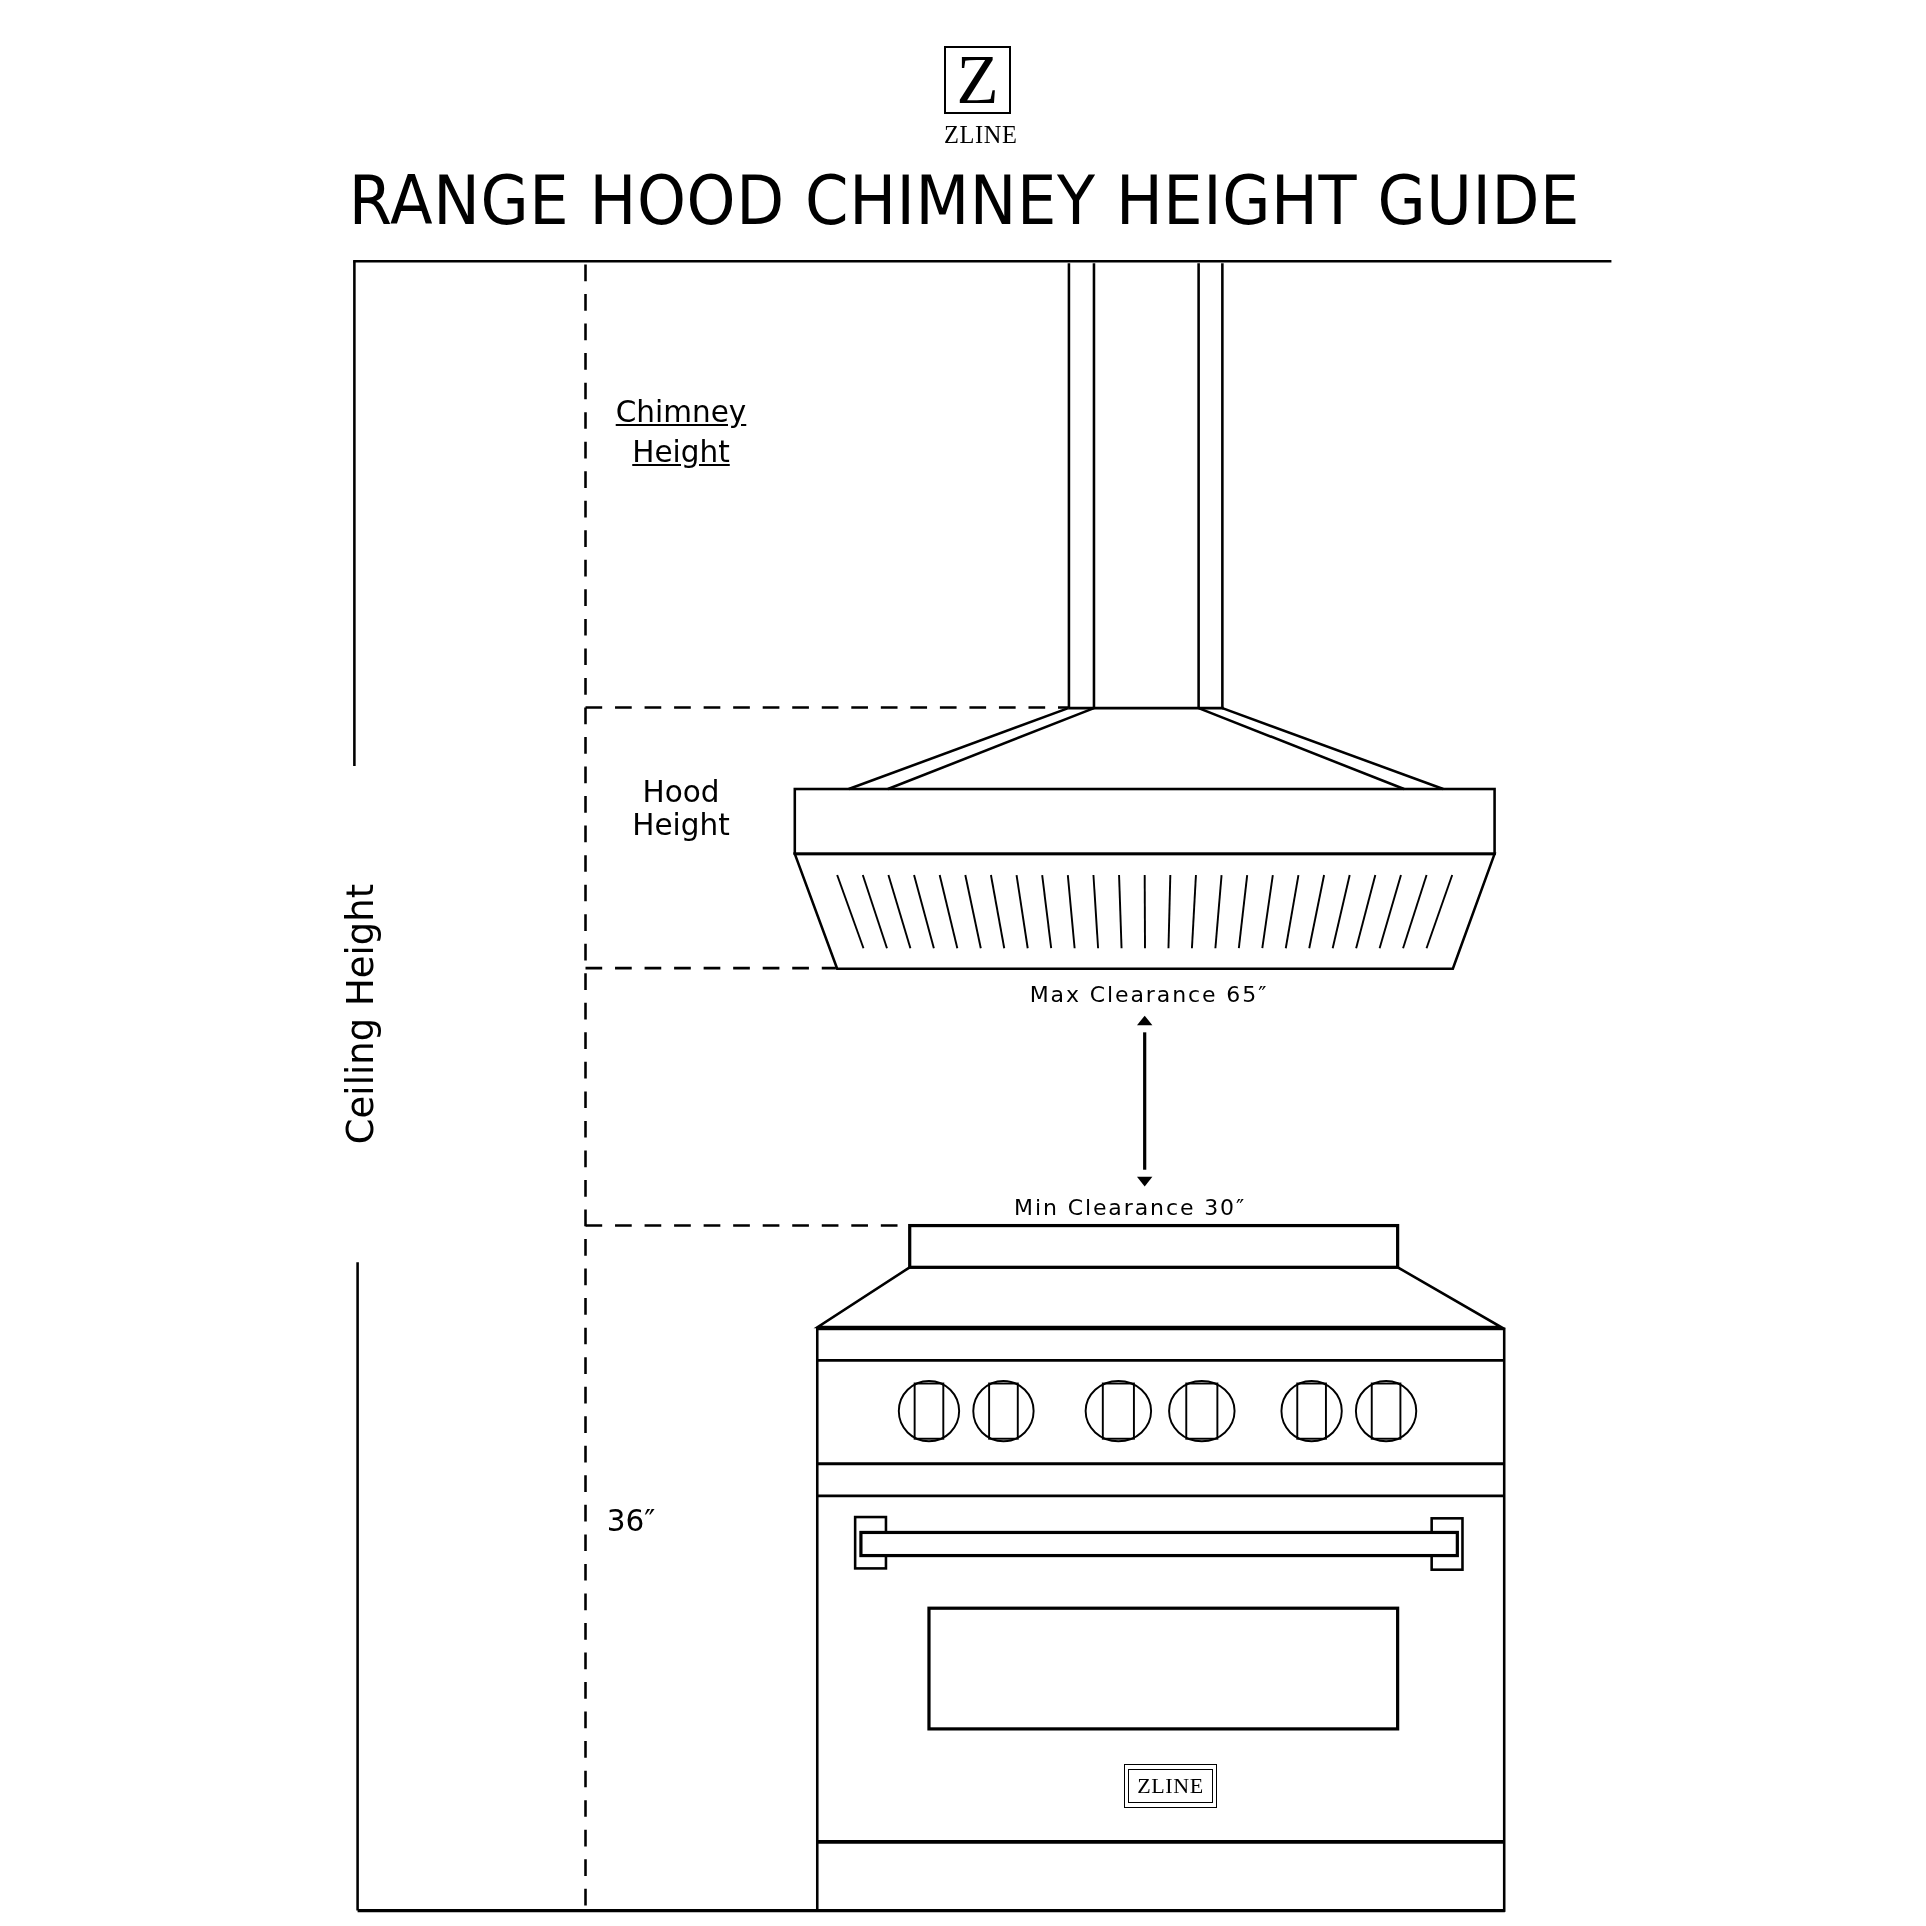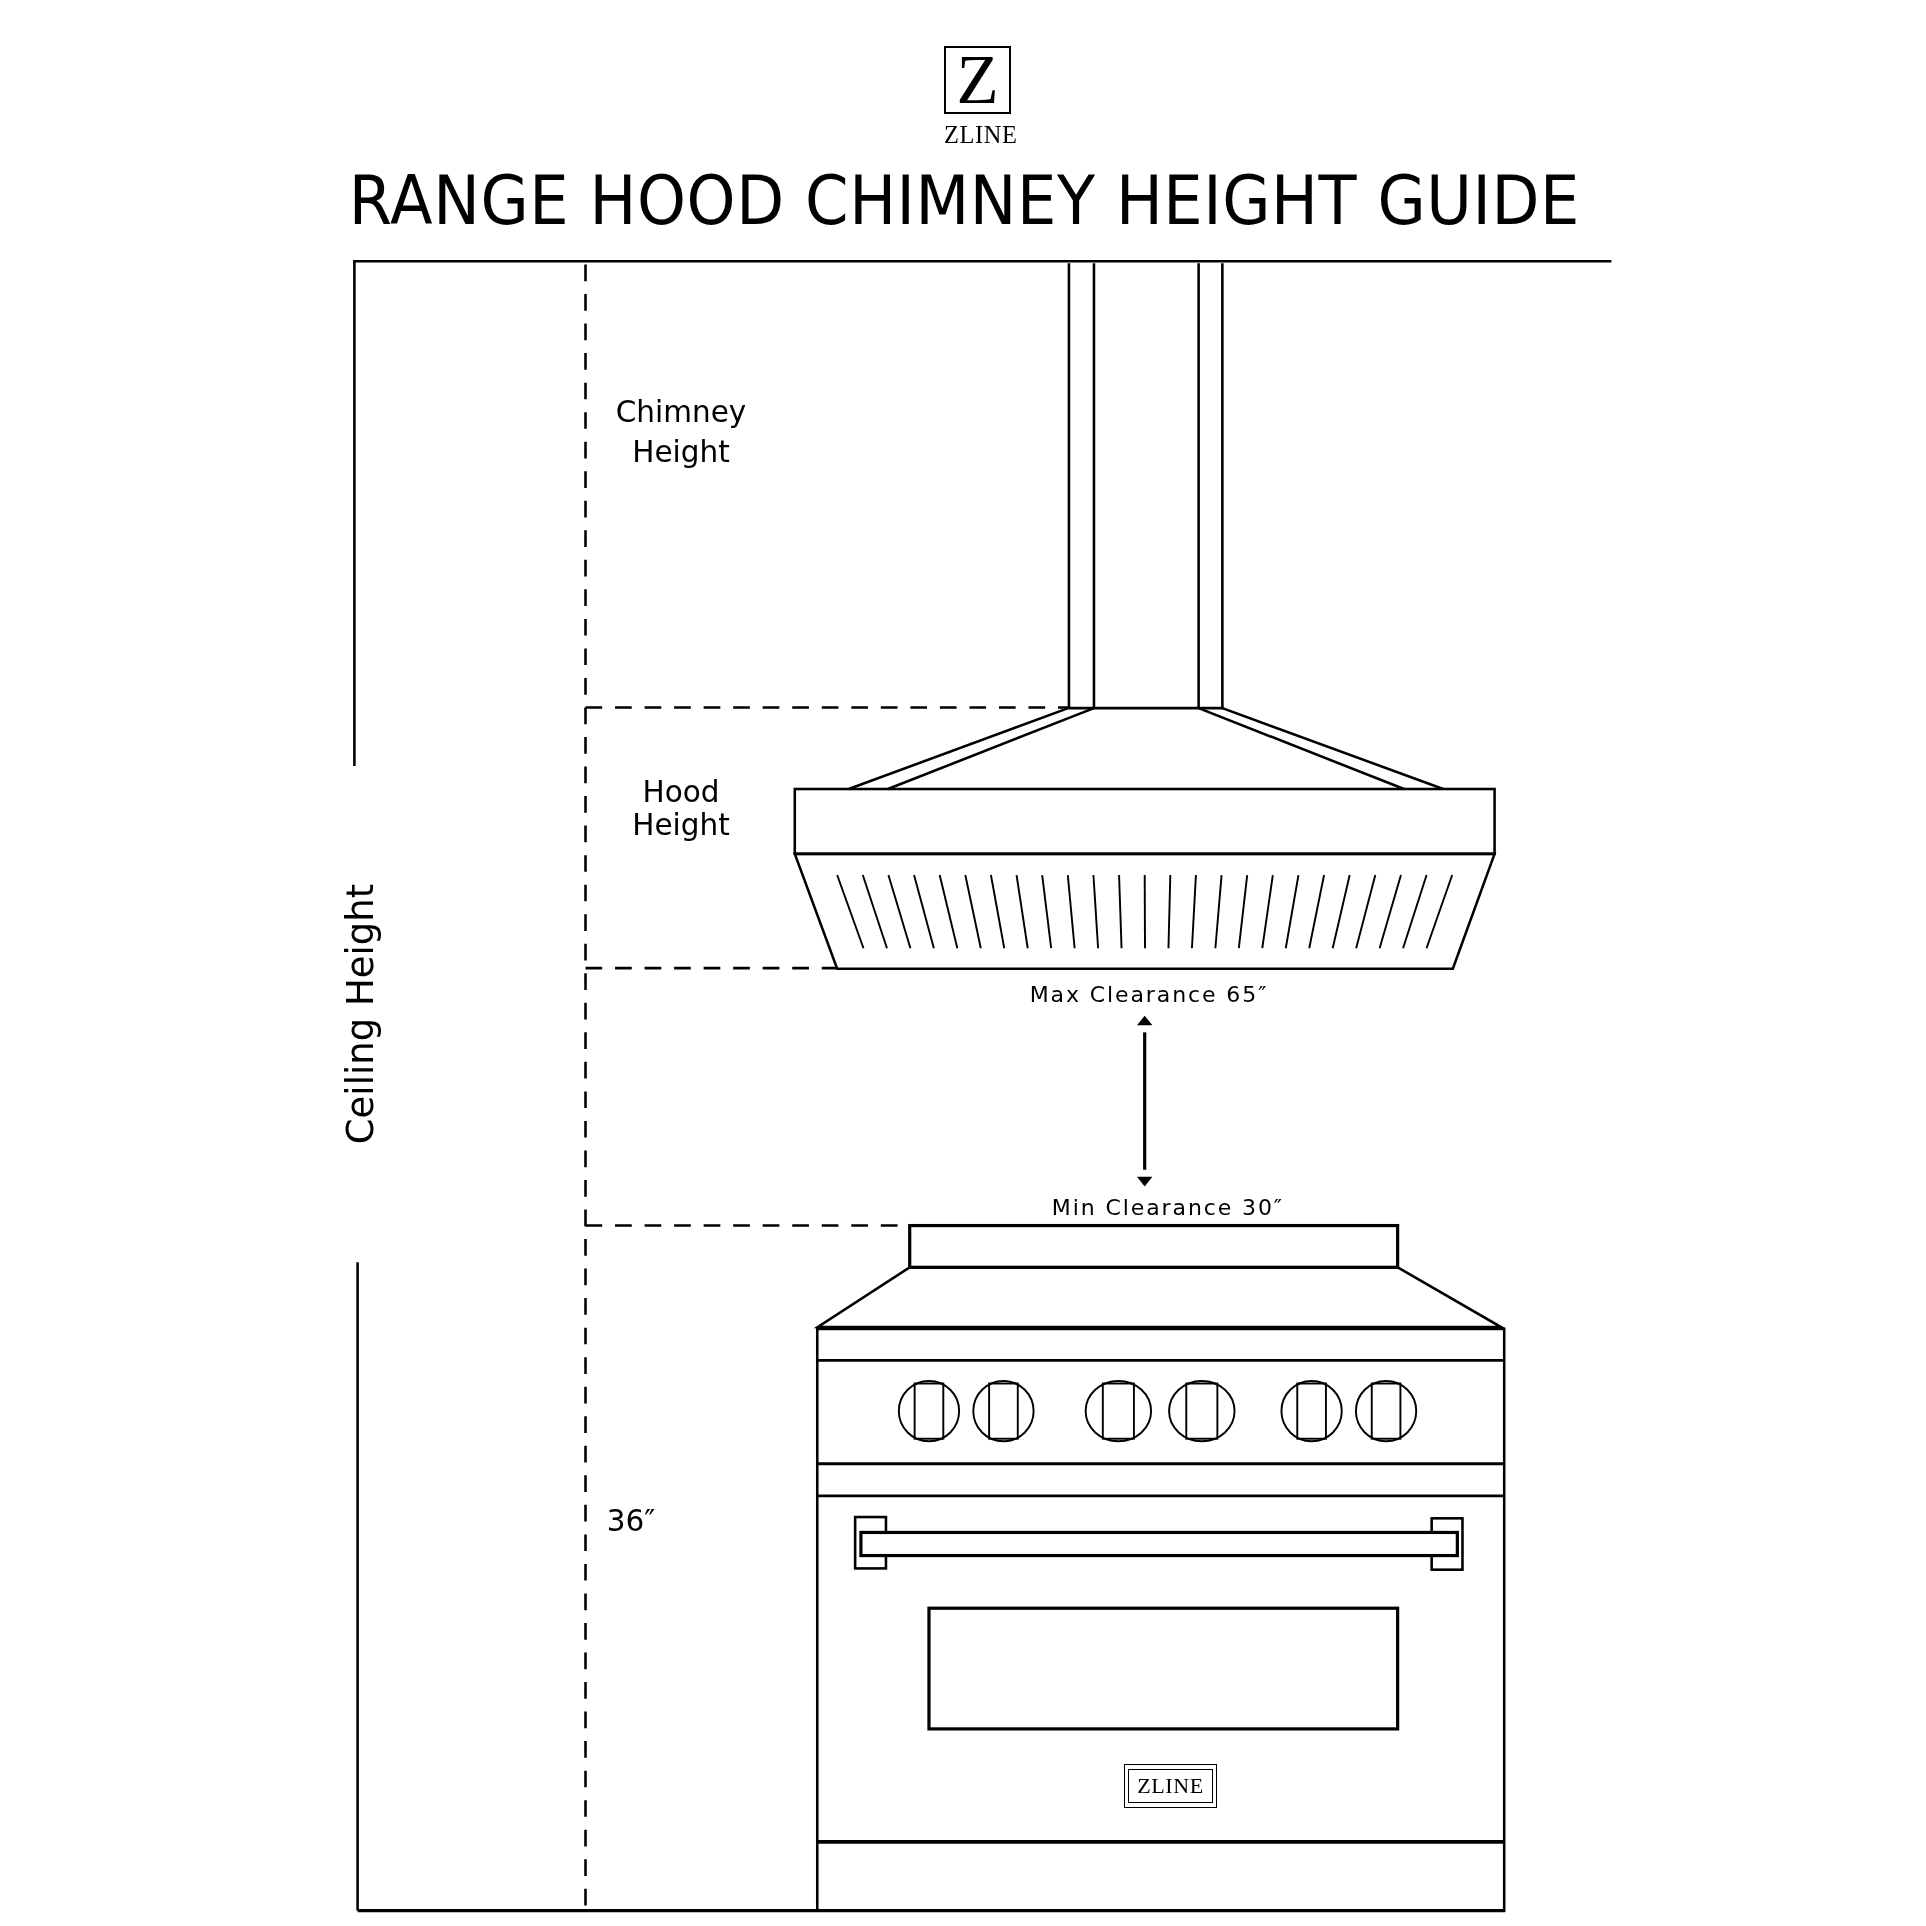--- a/index.html
+++ b/index.html
@@ -6,25 +6,25 @@
     body { width: 1926px; height: 1926px; position: relative; overflow: hidden; }
     .canvas { position: absolute; left: 0; top: 0; width: 1926px; height: 1926px; }
     svg { position: absolute; left: 0; top: 0; }
     .sans { font-family: "DejaVu Sans", "Liberation Sans", sans-serif; }
     .serif { font-family: "Liberation Serif", "DejaVu Serif", serif; }
     .txt { position: absolute; color: #000; white-space: nowrap; }
     .title { left: 0; width: 1926px; top: 162px; text-align: center; font-size: 67px; letter-spacing: 0.6px; font-weight: 400; transform: scaleX(0.93); transform-origin: 982px 0; }
     .logo-box { position: absolute; left: 944px; top: 46px; width: 67px; height: 68px; border: 2.6px solid #000; box-sizing: border-box; display: flex; align-items: center; justify-content: center; font-size: 69px; line-height: 1; }
     .logo-word { left: 944px; width: 71px; top: 121px; text-align: center; font-size: 24.4px; letter-spacing: 0.6px; }
     .label { font-size: 29.5px; text-align: center; line-height: 40px; }
-    .chimney-label { left: 604px; width: 154px; top: 392px; }
+    .chimney-label { left: 604px; width: 154px; top: 392px; text-decoration: underline; }
     .hood-label { left: 604px; width: 154px; top: 776px; line-height: 33px; }
     .clear-label { font-size: 22px; letter-spacing: 1.9px; }
     .max-label { left: 1014px; width: 270px; top: 982px; text-align: center; }
-    .min-label { left: 1014px; width: 270px; top: 1195px; text-align: right; }
+    .min-label { left: 1014px; width: 270px; top: 1195px; text-align: left; }
     .dim-36 { left: 553px; width: 64px; top: 1504px; font-size: 29.5px; text-align: center; margin-left: 46px; }
     .ceiling-label { left: 360px; top: 1014px; font-size: 37px; transform: translate(-50%, -50%) rotate(-90deg); }
     .badge { position: absolute; left: 1124px; top: 1764px; width: 93px; height: 44px; border: 1.9px solid #000; box-sizing: border-box; }
     .badge-inner { position: absolute; left: 2.6px; top: 3.9px; right: 2.6px; bottom: 3.9px; border: 1px solid #000; display: flex; align-items: center; justify-content: center; font-size: 22px; letter-spacing: 0.6px; }
   </style>
 </head>
 <body>
 
 <div class="canvas">
 

